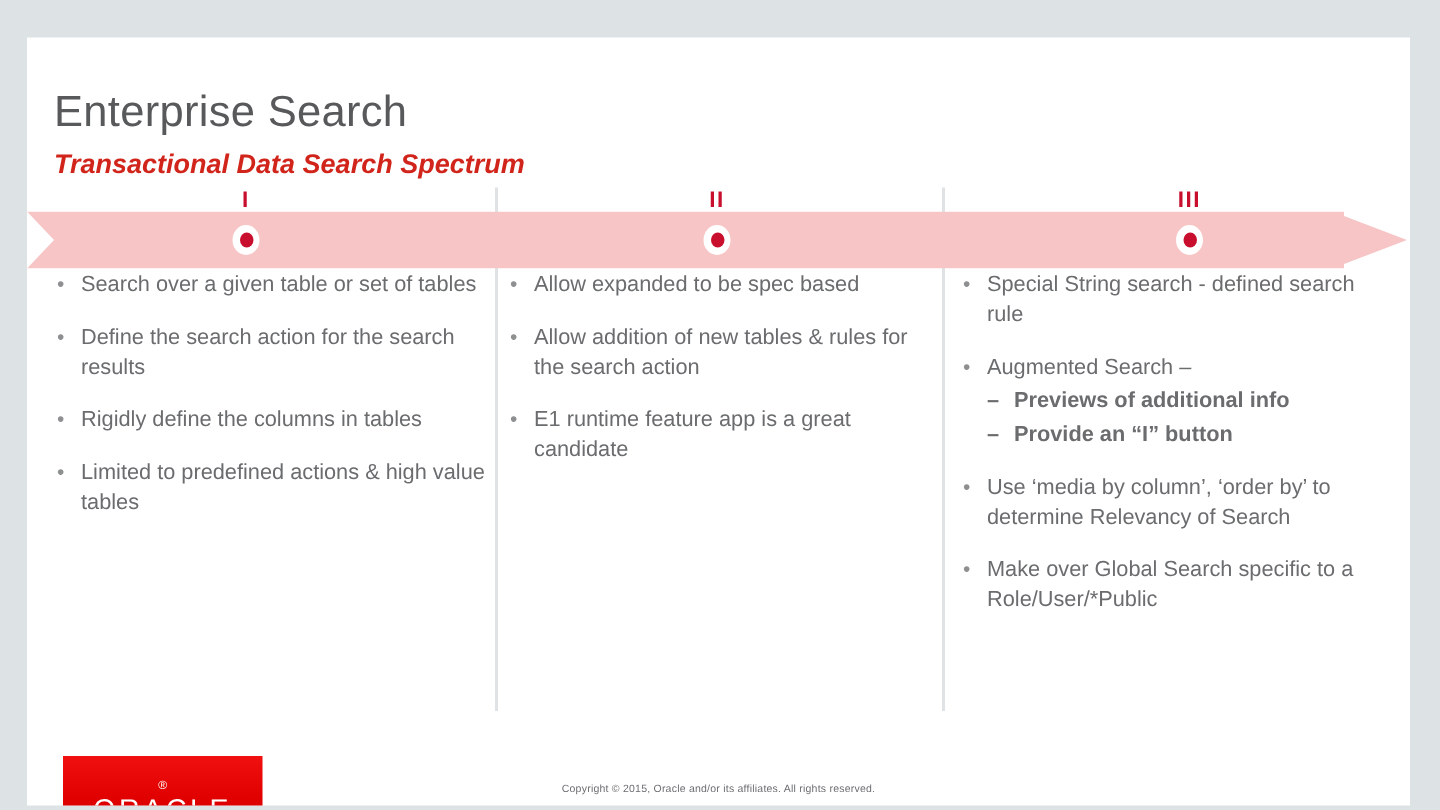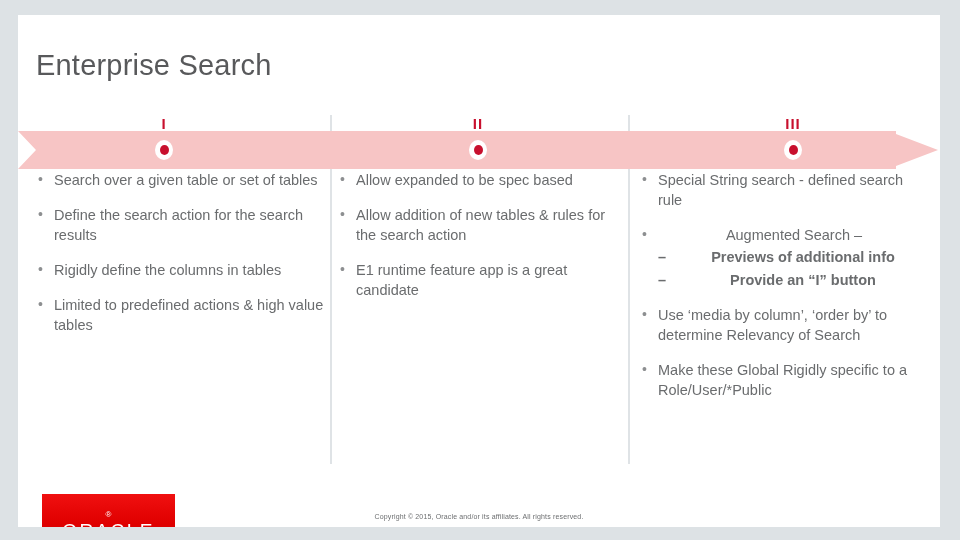--- a/index.html
+++ b/index.html
@@ -8,21 +8,21 @@
     background: #dde2e5;
     width: 960px;
     height: 540px;
     overflow: hidden;
     font-family: "Liberation Sans", sans-serif;
   }
 
   #slide {
     position: absolute;
     left: 18px;
-    top: 15px;
+    top: 25px;
     width: 922px;
     height: 512px;
     background: #ffffff;
     overflow: hidden;
   }
 
   
   #title {
     position: absolute;
     left: 18px;
@@ -155,21 +155,21 @@
     margin-bottom: 3px;
     font-weight: bold;
   }
   ul.sub > li::before {
     content: "\2013";
     position: absolute;
     left: 0;
     top: 0;
     color: #6a6c6e;
   }
-  li.tight { margin-bottom: 6px; text-align: center; }
+  li.tight { margin-bottom: 6px; }
 
   
   #oracle-logo {
     position: absolute;
     left: 24px;
     top: 479px;
     width: 133px;
     height: 48px;
     background: #eb0000;
     background: linear-gradient(180deg, #f01010 0%, #e00000 60%, #d40000 100%);
@@ -201,20 +201,21 @@
     color: #6c6e70;
     letter-spacing: 0.15px;
   }
 </style>
 </head>
 <body>
 
 <div id="slide">
 
   <div id="title">Enterprise Search</div>
+  <div id="subtitle">Transactional Data Search Spectrum</div>
 
   <div class="divider" id="divider-1"></div>
   <div class="divider" id="divider-2"></div>
 
   <div id="arrow-band">
     <svg id="arrow-shape" viewBox="0 0 940 38" preserveAspectRatio="none">
       <polygon points="18,0 896,0 896,3 938,19 896,35 896,38 18,38 36,19" fill="#f7c5c5"></polygon>
     </svg>
 
     <div class="marker" id="marker-1">
@@ -257,21 +258,21 @@
     <ul class="bullets">
       <li><span>Special String search  - defined search rule</span></li>
       <li class="tight">
         <span>Augmented Search –</span>
         <ul class="sub">
           <li><span>Previews of additional info</span></li>
           <li><span>Provide an “I” button</span></li>
         </ul>
       </li>
       <li><span>Use ‘media by column’, ‘order by’ to determine Relevancy of Search</span></li>
-      <li><span>Make these Global Rigidly specific to a Role/User/*Public</span></li>
+      <li><span>Make over Global Search specific to a Role/User/*Public</span></li>
     </ul>
   </div>
 
   <div id="oracle-logo">
     <span><span>ORACLE</span><sup>®</sup></span>
   </div>
 
   <div id="copyright">Copyright © 2015, Oracle and/or its affiliates. All rights reserved.</div>
 
 </div>

